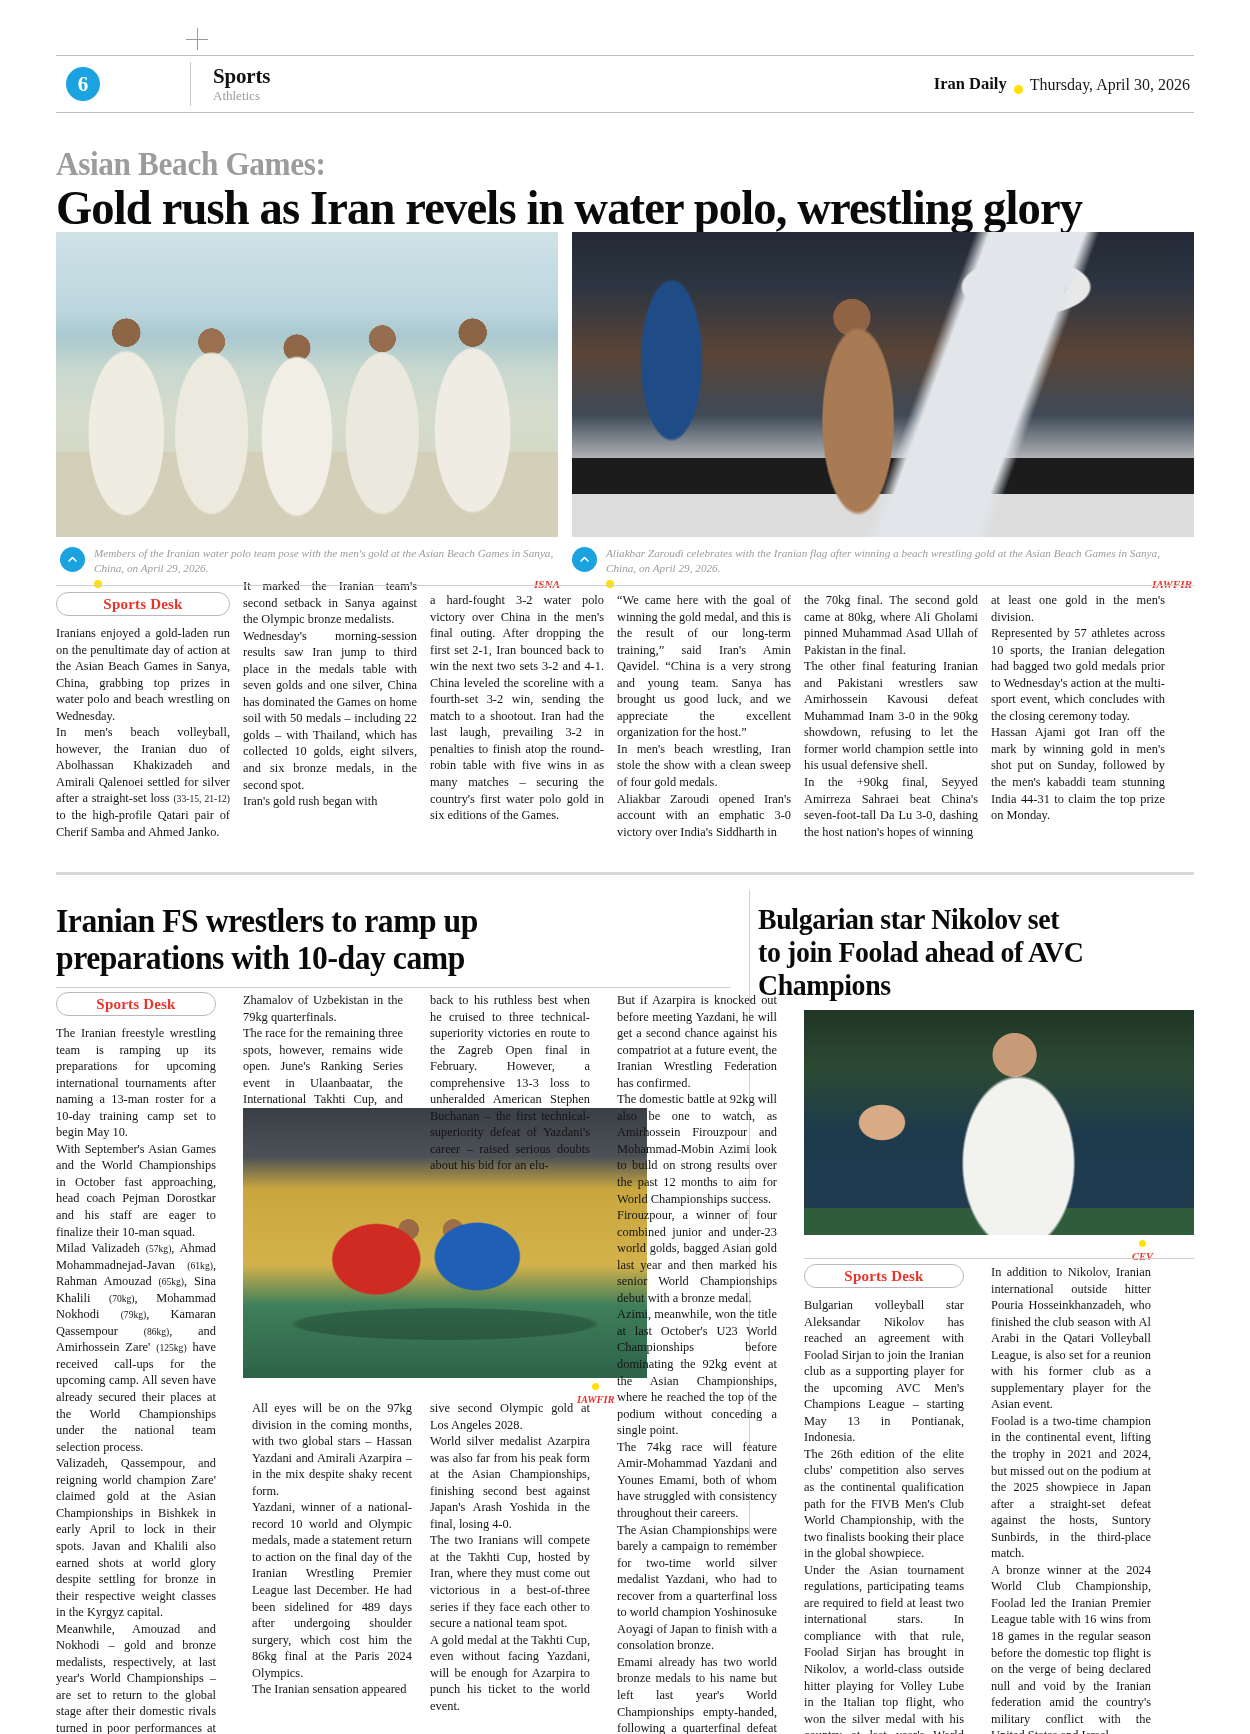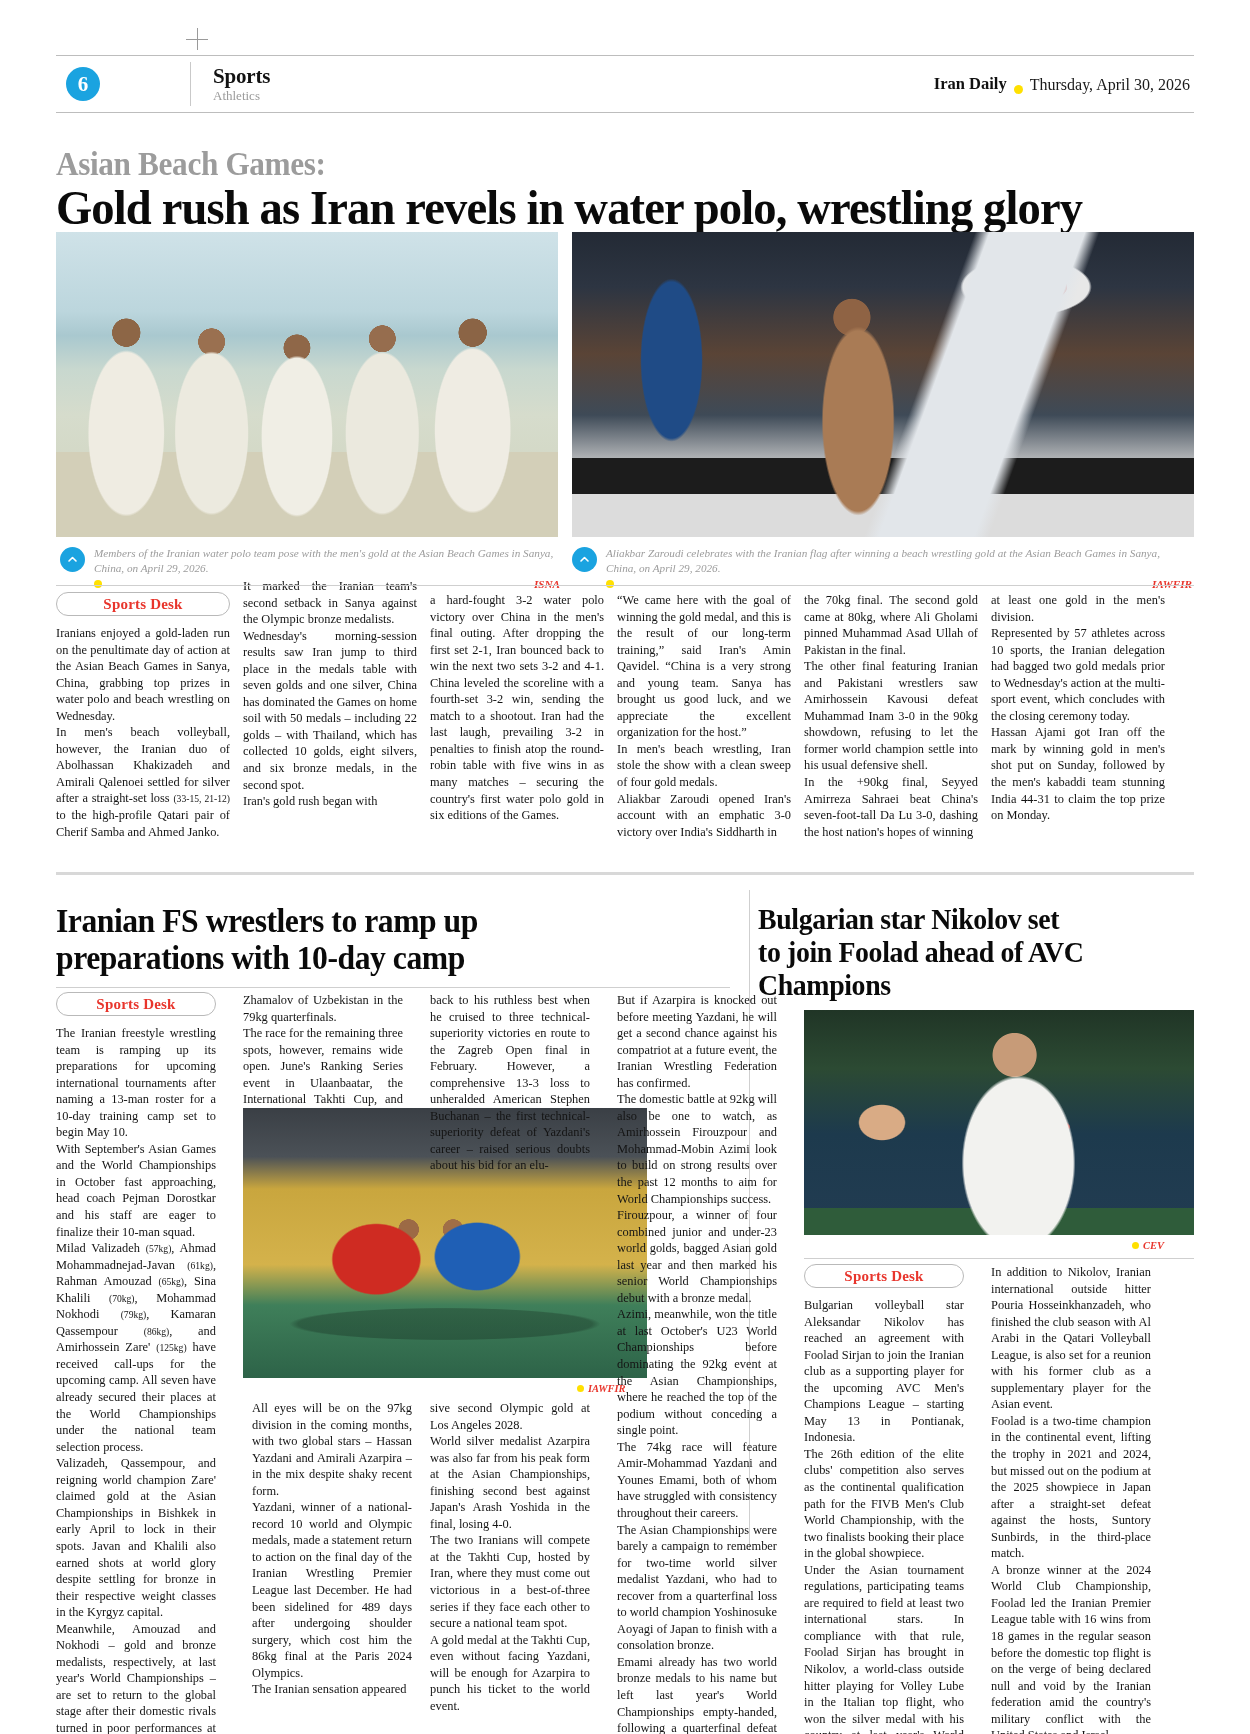--- a/index.html
+++ b/index.html
@@ -223,21 +223,21 @@
     position:absolute; left:758px; top:903px; width:340px;
     font-family:"Liberation Serif", serif;
     font-weight:bold; font-size:29px; line-height:1.14;
     letter-spacing:-0.4px; color:#0a0a0a;
     transform:scaleX(0.96); transform-origin:left center;
   }
   .cred-float {
     position:absolute;
     font-family:"Liberation Serif", serif;
     font-style:italic; font-weight:bold; font-size:10.5px;
-    color:#e8352c; display:flex; align-items:center; gap:4px;
+    color:#e8352c; display:flex; align-items:center; gap:4px;flex-direction:column;
   }
   .cred-float .dot-yellow { width:7px; height:7px; }
 </style>
 </head>
 <body>
 
 <div class="page">
 
   <div class="cropmark"></div>
 

